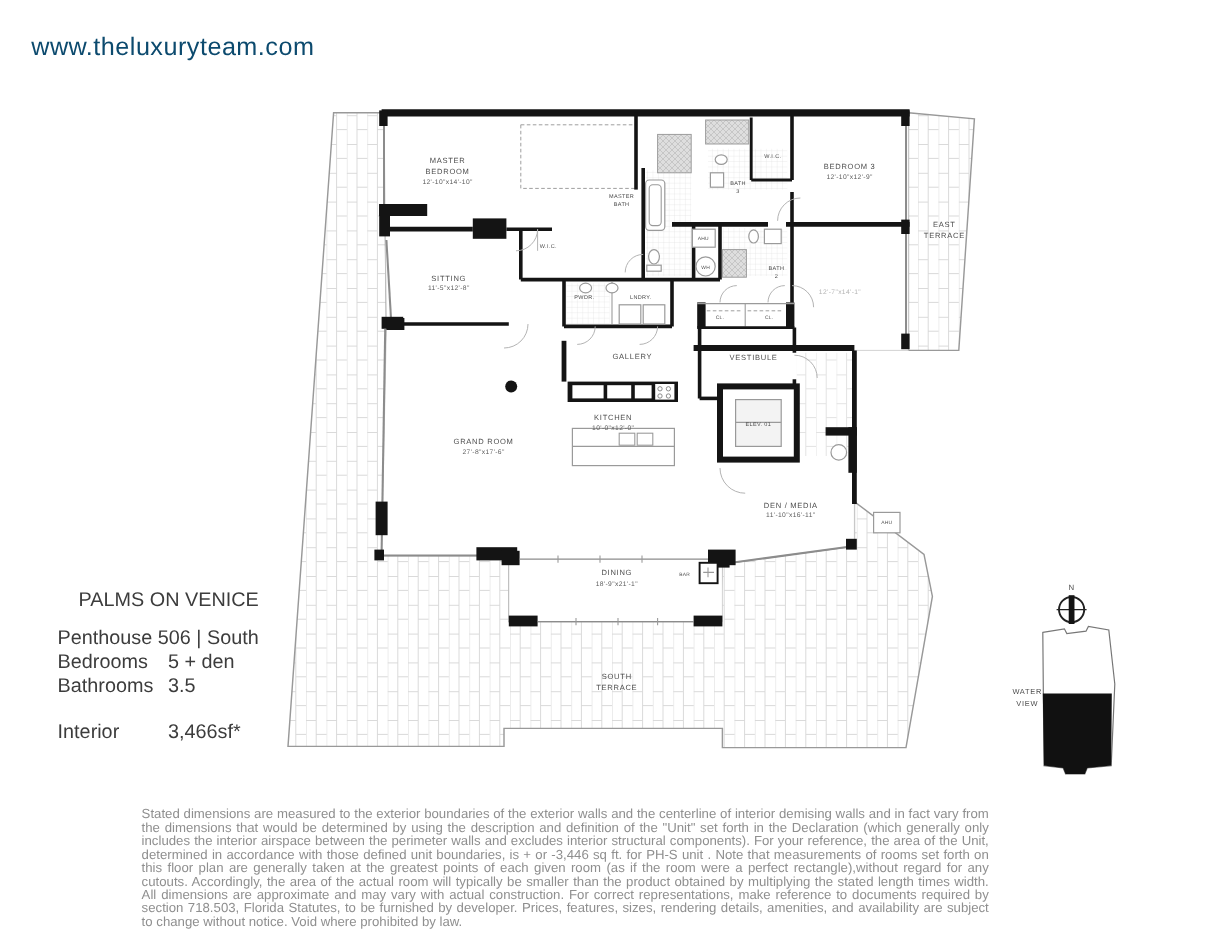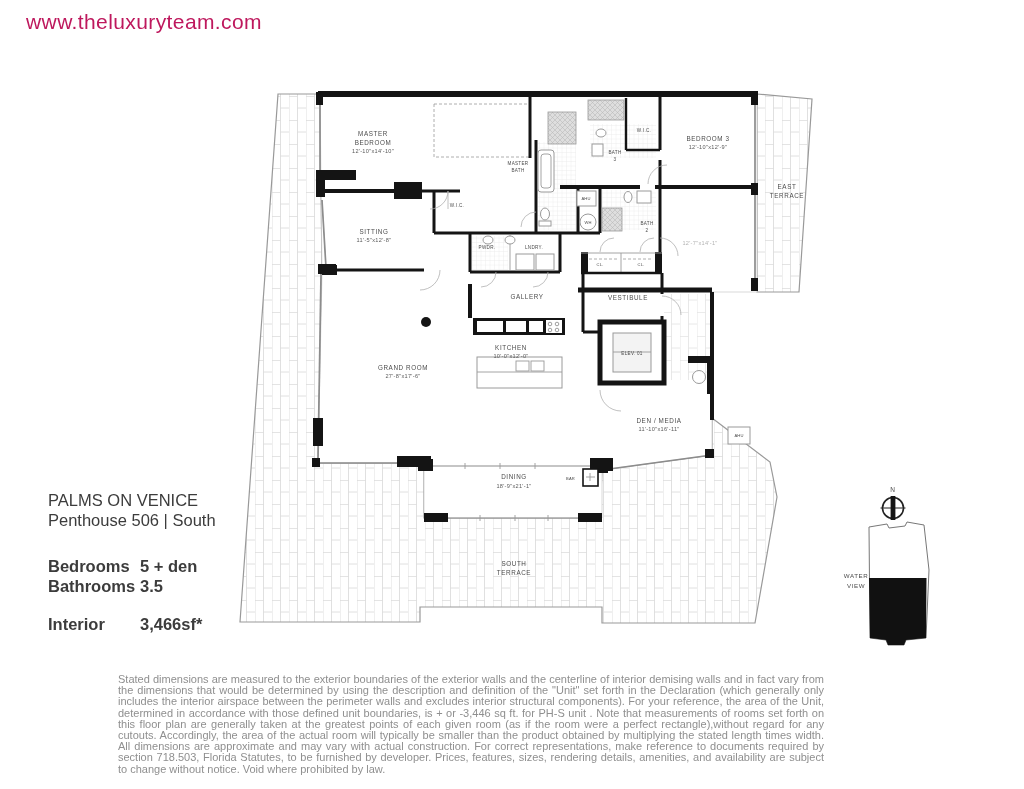--- a/index.html
+++ b/index.html
@@ -1,21 +1,21 @@
 <!DOCTYPE html>
 <html><head>
 <meta charset="utf-8">
 <style>
   html,body{margin:0;padding:0;background:#fff;}
   body{width:1024px;height:789px;position:relative;overflow:hidden;
        font-family:"Liberation Sans",sans-serif;color:#3e3e3e;}
-  .site-url{position:absolute;left:26px;top:10px;font-size:21px;letter-spacing:.4px;color:#be185d;}
+  .site-url{position:absolute;left:26px;top:28px;font-size:21px;letter-spacing:.4px;color:#0c4a6e;}
   .info{position:absolute;left:48px;top:490px;font-size:16.5px;line-height:20px;color:#3c3c3c;}
-  .info .title{margin-bottom:0;}
-  .spec-table{margin-top:26px;font-weight:bold;}
+  .info .title{margin-bottom:12px;text-align:right;}
+  .spec-table{}
   .spec-row{display:flex;}
   .spec-row.gap{margin-top:18px;align-items:flex-end;}
   .spec-label{width:92px;}
   .disclaimer{position:absolute;left:118px;top:674px;width:706px;
       font-size:11px;line-height:11.2px;color:#8f8f8f;text-align:justify;}
   svg text{font-family:"Liberation Sans",sans-serif;fill:#4c4c4c;letter-spacing:.6px;}
   .lbl{font-size:6.3px;}
   .dim{font-size:5.6px;fill:#5a5a5a;letter-spacing:.3px;}
   .sm{font-size:4.6px;letter-spacing:.3px;}
   .xs{font-size:4.1px;letter-spacing:.2px;}

